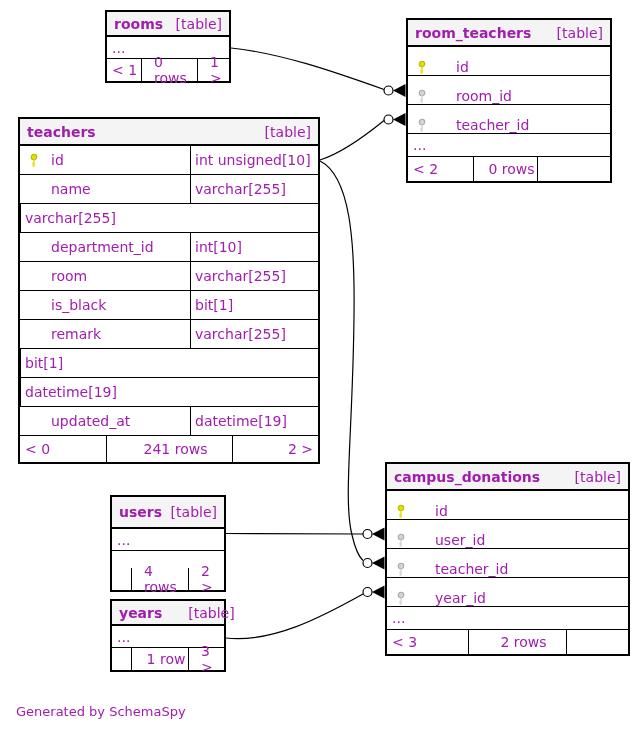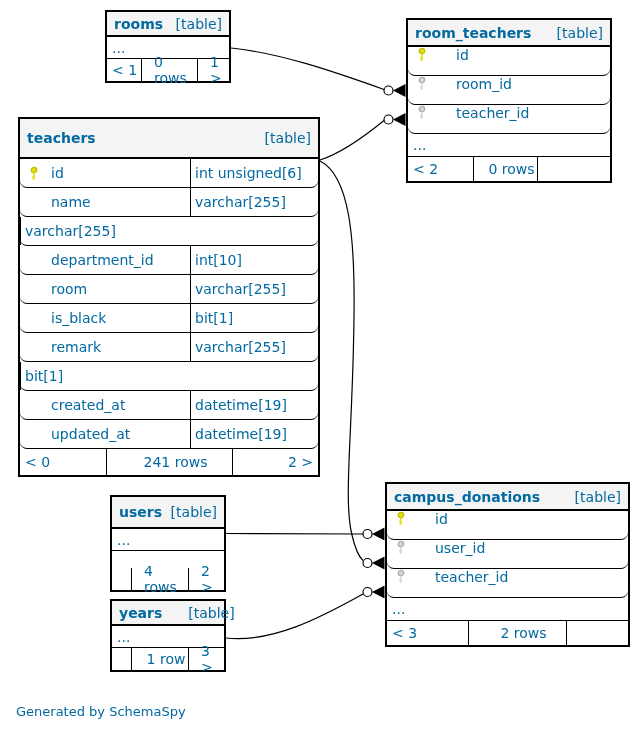--- a/index.html
+++ b/index.html
@@ -1,24 +1,24 @@
 <!DOCTYPE html>
 <html><head>
 <meta charset="utf-8">
 <style>
   html,body{margin:0;padding:0;background:#ffffff;}
   .stage{position:relative;width:644px;height:733px;background:#fff;
-         font-family:"DejaVu Sans","Liberation Sans",sans-serif;font-size:14px;color:#0369a1;overflow:hidden;}
+         font-family:"DejaVu Sans","Liberation Sans",sans-serif;font-size:14px;color:#a21caf;overflow:hidden;}
   svg.edges{position:absolute;left:0;top:0;z-index:1;}
   .tbl{position:absolute;z-index:2;background:#fff;border:2px solid #000;box-sizing:border-box;}
   .thead{display:flex;justify-content:space-between;align-items:center;background:#f4f4f4;
          border-bottom:2px solid #000;box-sizing:border-box;padding:0 7px;}
   .tname{font-weight:bold;white-space:nowrap;}
   .ttag{white-space:nowrap;margin-left:8px;}
-  .frow{display:flex;align-items:flex-start;border-bottom:1px solid #000;box-sizing:border-box;border-radius:7px;}
+  .frow{display:flex;align-items:flex-end;border-bottom:1px solid #000;box-sizing:border-box;}
   .frow:last-of-type{border-bottom:1px solid #000;}
   .keyspot{display:inline-flex;align-items:center;justify-content:flex-start;
            width:21px;padding-left:8px;flex:0 0 auto;}
   .fname{white-space:nowrap;}
   .gap-wide .fname{margin-left:19px;}
   .gap-narrow .fname{margin-left:2px;}
   .cell-name{display:flex;align-items:center;flex:0 0 170px;height:100%;box-sizing:border-box;}
   .cell-type{flex:1;border-left:1px solid #000;height:100%;display:flex;align-items:center;
              padding-left:4px;box-sizing:border-box;white-space:nowrap;}
   .erow{display:flex;align-items:center;border-bottom:1px solid #000;box-sizing:border-box;padding-left:5px;}
@@ -30,30 +30,30 @@
   .fcell.fr{padding-right:5px;justify-content:flex-end;}
   
   #t-rooms{left:105px;top:10px;width:126px;}
   #t-rooms .thead{height:25px;} #t-rooms .erow{height:22px;} #t-rooms .tfoot{height:22px;}
   #t-rooms .fcell.fl{flex:0 0 34px;} #t-rooms .fcell.fc{flex:0 0 56px;} #t-rooms .fcell.fr{flex:1;}
   #t-room-teachers{left:406px;top:18px;width:206px;}
   #t-room-teachers .thead{height:27px;} #t-room-teachers .frow{height:29px;}
   #t-room-teachers .erow{height:23px;} #t-room-teachers .tfoot{height:24px;}
   #t-room-teachers .fcell.fl{flex:0 0 65px;} #t-room-teachers .fcell.fc{flex:0 0 64px;} #t-room-teachers .fcell.fr{flex:1;}
   #t-teachers{left:18px;top:117px;width:302px;}
-  #t-teachers .thead{height:40px;} #t-teachers .frow{height:29px;}
+  #t-teachers .thead{height:27px;} #t-teachers .frow{height:29px;}
   #t-teachers .tfoot{height:26px;}
   #t-teachers .fcell.fl{flex:0 0 86px;} #t-teachers .fcell.fc{flex:0 0 126px;} #t-teachers .fcell.fr{flex:1;}
   #t-users{left:110px;top:495px;width:116px;}
   #t-users .thead{height:32px;} #t-users .erow{height:22px;} #t-users .tfoot{height:22px;margin-top:17px;}
   #t-users .fcell.fl{flex:0 0 19px;} #t-users .fcell.fc{flex:0 0 57px;} #t-users .fcell.fr{flex:1;}
   #t-years{left:110px;top:599px;width:116px;}
   #t-years .thead{height:25px;gap:18px;} #t-years .erow{height:22px;} #t-years .tfoot{height:22px;}
   #t-years .fcell.fl{flex:0 0 19px;} #t-years .fcell.fc{flex:0 0 57px;} #t-years .fcell.fr{flex:1;}
-  #t-campus-donations{left:385px;top:462px;width:245px;margin-top:20px;}
+  #t-campus-donations{left:385px;top:462px;width:245px;}
   #t-campus-donations .thead{height:27px;} #t-campus-donations .frow{height:29px;}
   #t-campus-donations .erow{height:23px;} #t-campus-donations .tfoot{height:24px;}
   #t-campus-donations .fcell.fl{flex:0 0 81px;} #t-campus-donations .fcell.fc{flex:0 0 98px;} #t-campus-donations .fcell.fr{flex:1;}
   .credit{position:absolute;left:16px;top:704px;font-size:13px;z-index:2;}
   .keyicon{display:block;}
 </style>
 </head>
 <body>
 
 <div class="stage">
@@ -145,21 +145,21 @@
     <div class="frow gap-narrow">
       <div class="cell-name">
         <span class="keyspot">
           <svg class="keyicon" viewBox="0 0 13 16" width="12" height="15">
               <circle cx="6.5" cy="4.2" r="3" fill="#e2e000" stroke="#b9b800" stroke-width="1.2"></circle>
               <path d="M6.5 7 V14.6 M6.5 11.4 H4.5 M6.5 14 H4.9" stroke="#e2e000" stroke-width="1.6" fill="none"></path>
             </svg>
         </span>
         <span class="fname">id</span>
       </div>
-      <div class="cell-type">int unsigned[6]</div>
+      <div class="cell-type">int unsigned[10]</div>
     </div>
     <div class="frow gap-narrow">
       <div class="cell-name">
           <span class="keyspot"></span>
           <span class="fname">name</span>
         </div>
       <div class="cell-type">varchar[255]</div>
     </div>
     <div class="frow gap-narrow">
       <div class="cell-type">varchar[255]</div>
@@ -189,24 +189,20 @@
       <div class="cell-name">
           <span class="keyspot"></span>
           <span class="fname">remark</span>
         </div>
       <div class="cell-type">varchar[255]</div>
     </div>
     <div class="frow gap-narrow">
       <div class="cell-type">bit[1]</div>
     </div>
     <div class="frow gap-narrow">
-      <div class="cell-name">
-          <span class="keyspot"></span>
-          <span class="fname">created_at</span>
-        </div>
       <div class="cell-type">datetime[19]</div>
     </div>
     <div class="frow gap-narrow">
       <div class="cell-name">
           <span class="keyspot"></span>
           <span class="fname">updated_at</span>
         </div>
       <div class="cell-type">datetime[19]</div>
     </div>
     <div class="tfoot">
@@ -271,20 +267,29 @@
     </div>
     <div class="frow gap-wide">
       <span class="keyspot">
         <svg class="keyicon" viewBox="0 0 13 16" width="12" height="15">
             <circle cx="6.5" cy="4.2" r="3" fill="#d4d4d4" stroke="#a8a8a8" stroke-width="1.2"></circle>
             <path d="M6.5 7 V14.6 M6.5 11.4 H4.5 M6.5 14 H4.9" stroke="#d4d4d4" stroke-width="1.6" fill="none"></path>
           </svg>
       </span>
       <span class="fname">teacher_id</span>
     </div>
+    <div class="frow gap-wide">
+      <span class="keyspot">
+        <svg class="keyicon" viewBox="0 0 13 16" width="12" height="15">
+            <circle cx="6.5" cy="4.2" r="3" fill="#d4d4d4" stroke="#a8a8a8" stroke-width="1.2"></circle>
+            <path d="M6.5 7 V14.6 M6.5 11.4 H4.5 M6.5 14 H4.9" stroke="#d4d4d4" stroke-width="1.6" fill="none"></path>
+          </svg>
+      </span>
+      <span class="fname">year_id</span>
+    </div>
     <div class="erow">
         <span>...</span>
       </div>
     <div class="tfoot">
       <div class="fcell fl">&lt; 3</div>
       <div class="fcell fc">2 rows</div>
       <div class="fcell fr"></div>
     </div>
   </div>
 

